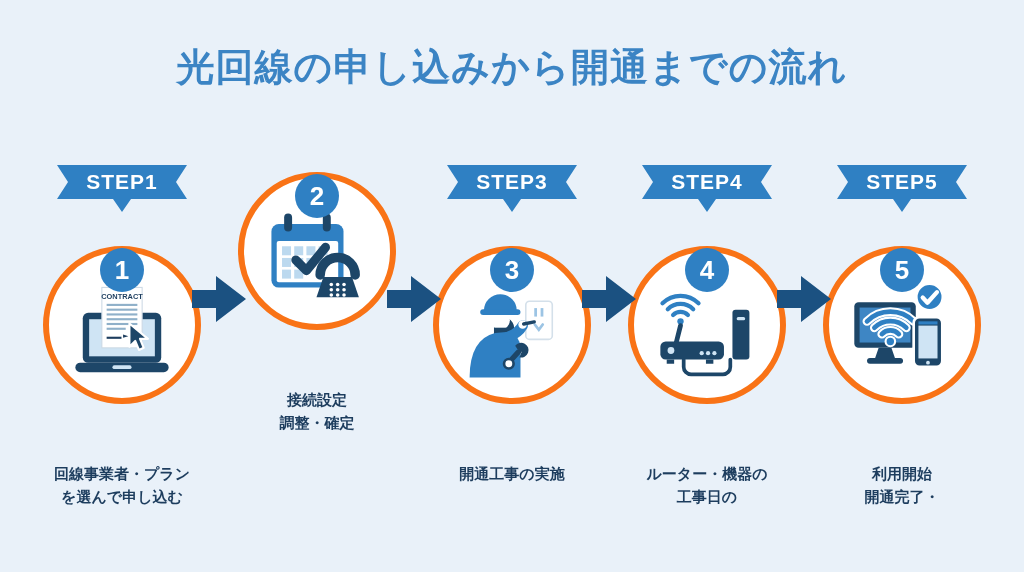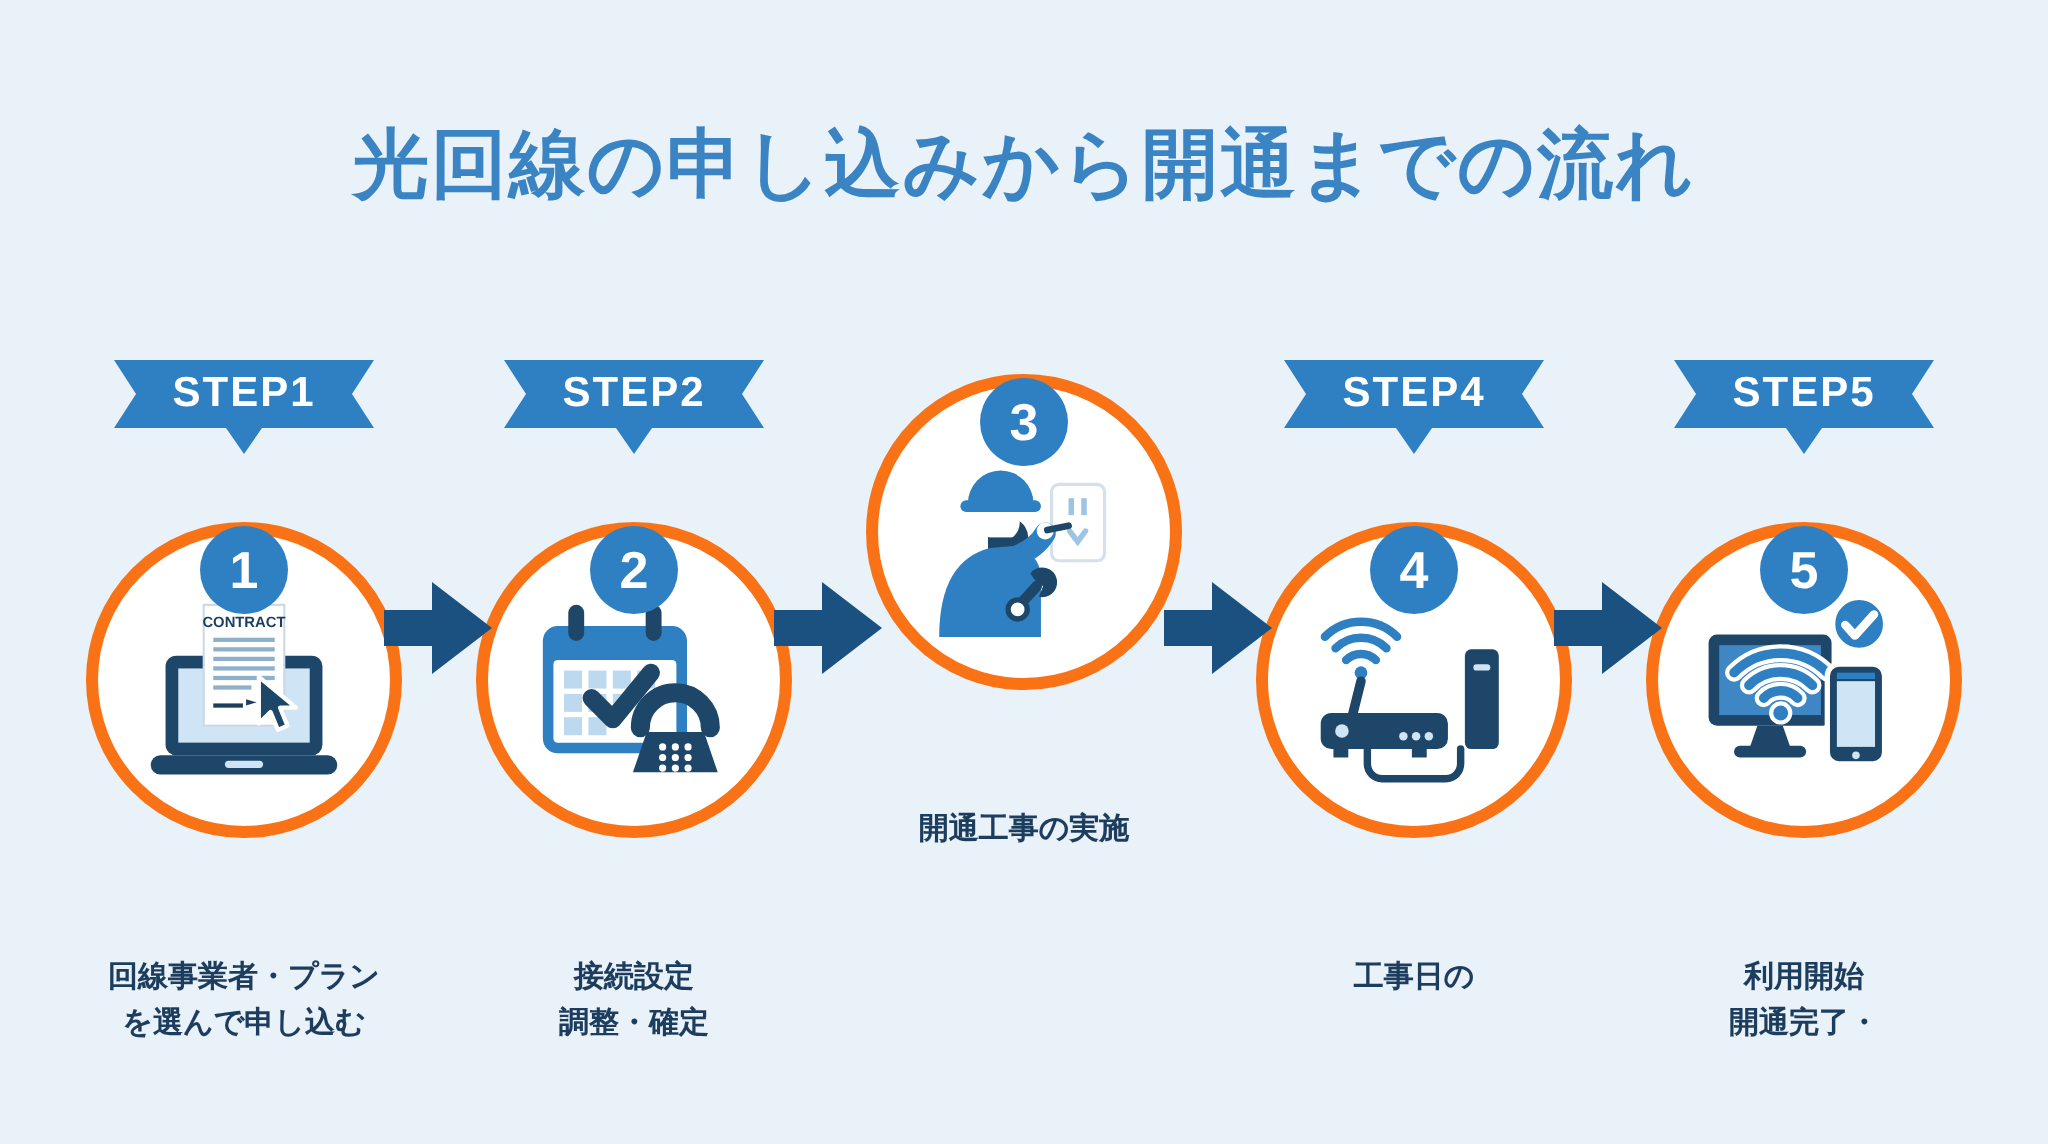--- a/index.html
+++ b/index.html
@@ -5,21 +5,21 @@
   html, body { margin: 0; padding: 0; }
   body {
     width: 1024px; height: 572px;
     background: #e9f1f9;
     font-family: "Liberation Sans", "DejaVu Sans", sans-serif;
     overflow: hidden;
   }
   .page { position: relative; width: 1024px; height: 572px; }
 
   .title {
-    margin: 15px; padding-top: 42px;
+    margin: 0; padding-top: 42px;
     text-align: center;
     font-size: 38px; font-weight: bold;
     color: #3b84c4; letter-spacing: 1px;
   }
 
   .steps-row {
     position: relative;
     width: 975px; margin: 72px auto 0;
     display: flex;
   }
@@ -108,23 +108,20 @@
           <span>1</span>
         </div>
       </div>
       <div class="label">
         <div>回線事業者・プラン</div>
         <div>を選んで申し込む</div>
       </div>
     </div>
 
     <div class="step">
-      <div class="banner">
-        <span>STEP2</span>
-      </div>
       <div class="circle-wrap">
         <div class="circle">
           <svg width="106" height="106" viewBox="0 0 100 100">
             <rect x="7" y="17" width="68" height="60" rx="7" fill="#2f80c3"></rect>
             <rect x="12" y="33" width="58" height="39" rx="2" fill="#ffffff"></rect>
             <rect x="19" y="7" width="7.5" height="17" rx="3.75" fill="#1d4668"></rect>
             <rect x="55.5" y="7" width="7.5" height="17" rx="3.75" fill="#1d4668"></rect>
             <g fill="#bcd9ef">
               <rect x="17" y="38" width="8.5" height="8.5"></rect>
                 <rect x="28.5" y="38" width="8.5" height="8.5"></rect>
@@ -159,20 +156,23 @@
           <span>2</span>
         </div>
       </div>
       <div class="label">
         <div>接続設定</div>
         <div>調整・確定</div>
       </div>
     </div>
 
     <div class="step">
+      <div class="circle-wrap-banner banner">
+        <span>STEP3</span>
+      </div>
       <div class="circle-wrap">
         <div class="circle">
           <svg width="106" height="106" viewBox="0 0 100 100">
             <rect x="63" y="20" width="25" height="36" rx="3.5" fill="#ffffff" stroke="#d4e0ea" stroke-width="1.5"></rect>
             <rect x="71" y="26.5" width="2.6" height="8" fill="#9cc4e4"></rect>
             <rect x="77" y="26.5" width="2.6" height="8" fill="#9cc4e4"></rect>
             <path d="M71.5 42 L75.3 47 L79 42" stroke="#9cc4e4" stroke-width="2.6" fill="none" stroke-linecap="round"></path>
             <path d="M45 36 a9.5 9.5 0 1 1 -12 9" fill="#1d4668"></path>
             <circle cx="39" cy="38" r="9" fill="#ffffff"></circle>
             <path d="M23.5 29 a15.5 15.5 0 0 1 31 0 z" fill="#2f80c3"></path>
@@ -222,20 +222,21 @@
             <rect x="74" y="28" width="16" height="47" rx="3" fill="#1d4668"></rect>
             <rect x="78" y="35" width="8" height="3" rx="1.5" fill="#cfe4f4"></rect>
             <path d="M28 75 v7 a7 7 0 0 0 7 7 h30 a7 7 0 0 0 7 -7 v-7" stroke="#1d4668" stroke-width="3.5" fill="none" stroke-linecap="round"></path>
           </svg>
         </div>
         <div class="badge">
           <span>4</span>
         </div>
       </div>
       <div class="label">
+        <div>ルーター・機器の</div>
         <div>工事日の</div>
       </div>
     </div>
 
     <div class="step">
       <div class="banner">
         <span>STEP5</span>
       </div>
       <div class="circle-wrap">
         <div class="circle">

